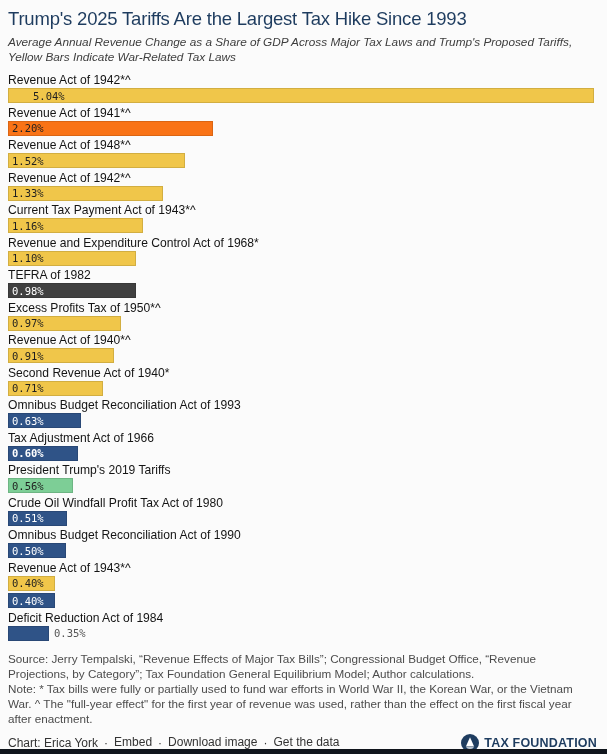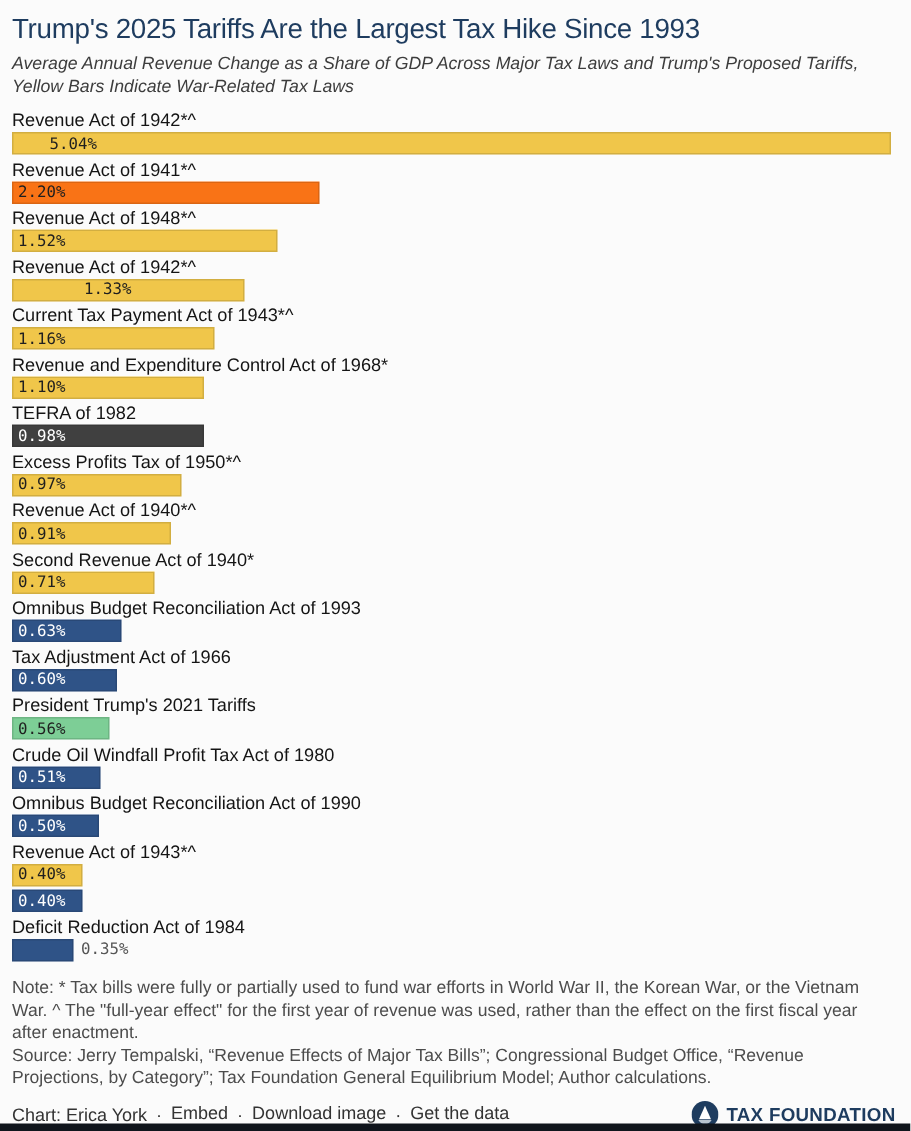--- a/index.html
+++ b/index.html
@@ -92,21 +92,21 @@
         <div class="bar-track">
           <div class="bar" style="width: 177px; background: rgb(240, 198, 74);">
             <span class="bar-value" style="color: rgb(31, 31, 31); text-align: center;">1.52%</span>
           </div>
         </div>
       </div>
       <div class="bar-row">
         <div class="bar-label">Revenue Act of 1942*^</div>
         <div class="bar-track">
           <div class="bar" style="width: 155px; background: rgb(240, 198, 74);">
-            <span class="bar-value" style="color: rgb(31, 31, 31); margin-left: 44px;">1.33%</span>
+            <span class="bar-value" style="color: rgb(31, 31, 31);">1.33%</span>
           </div>
         </div>
       </div>
       <div class="bar-row">
         <div class="bar-label">Current Tax Payment Act of 1943*^</div>
         <div class="bar-track">
           <div class="bar" style="width: 135px; background: rgb(240, 198, 74);">
             <span class="bar-value" style="color: rgb(31, 31, 31);">1.16%</span>
           </div>
         </div>
@@ -156,26 +156,26 @@
         <div class="bar-track">
           <div class="bar" style="width: 73px; background: rgb(47, 83, 135);">
             <span class="bar-value" style="color: rgb(255, 255, 255);">0.63%</span>
           </div>
         </div>
       </div>
       <div class="bar-row">
         <div class="bar-label">Tax Adjustment Act of 1966</div>
         <div class="bar-track">
           <div class="bar" style="width: 70px; background: rgb(47, 83, 135);">
-            <span class="bar-value" style="color: rgb(255, 255, 255);">0.60%</span>
-          </div>
-        </div>
-      </div>
-      <div class="bar-row">
-        <div class="bar-label">President Trump's 2021 Tariffs</div>
+            <span class="bar-value" style="color: rgb(255, 255, 255); font-weight: bold;">0.60%</span>
+          </div>
+        </div>
+      </div>
+      <div class="bar-row">
+        <div class="bar-label">President Trump's 2019 Tariffs</div>
         <div class="bar-track">
           <div class="bar" style="width: 65px; background: rgb(125, 206, 150);">
             <span class="bar-value" style="color: rgb(31, 31, 31);">0.56%</span>
           </div>
         </div>
       </div>
       <div class="bar-row">
         <div class="bar-label">Crude Oil Windfall Profit Tax Act of 1980</div>
         <div class="bar-track">
           <div class="bar" style="width: 59px; background: rgb(47, 83, 135);">
@@ -209,22 +209,22 @@
       <div class="bar-row">
         <div class="bar-label">Deficit Reduction Act of 1984</div>
         <div class="bar-track">
           <div class="bar" style="width: 41px; background: rgb(47, 83, 135);"></div>
           <span class="bar-value outside" style="color: rgb(85, 85, 85);">0.35%</span>
         </div>
       </div>
     </div>
 
   <div class="notes">
+    <p>Source: Jerry Tempalski, “Revenue Effects of Major Tax Bills”; Congressional Budget Office, “Revenue Projections, by Category”; Tax Foundation General Equilibrium Model; Author calculations.</p>
     <p>Note: * Tax bills were fully or partially used to fund war efforts in World War II, the Korean War, or the Vietnam War. ^ The "full-year effect" for the first year of revenue was used, rather than the effect on the first fiscal year after enactment.</p>
-    <p>Source: Jerry Tempalski, “Revenue Effects of Major Tax Bills”; Congressional Budget Office, “Revenue Projections, by Category”; Tax Foundation General Equilibrium Model; Author calculations.</p>
   </div>
 
   <div class="attribution-row">
     <div class="attribution">
       <span>Chart: Erica York</span>
       <span class="sep">·</span>
       <a>Embed</a>
       <span class="sep">·</span>
       <a>Download image</a>
       <span class="sep">·</span>

